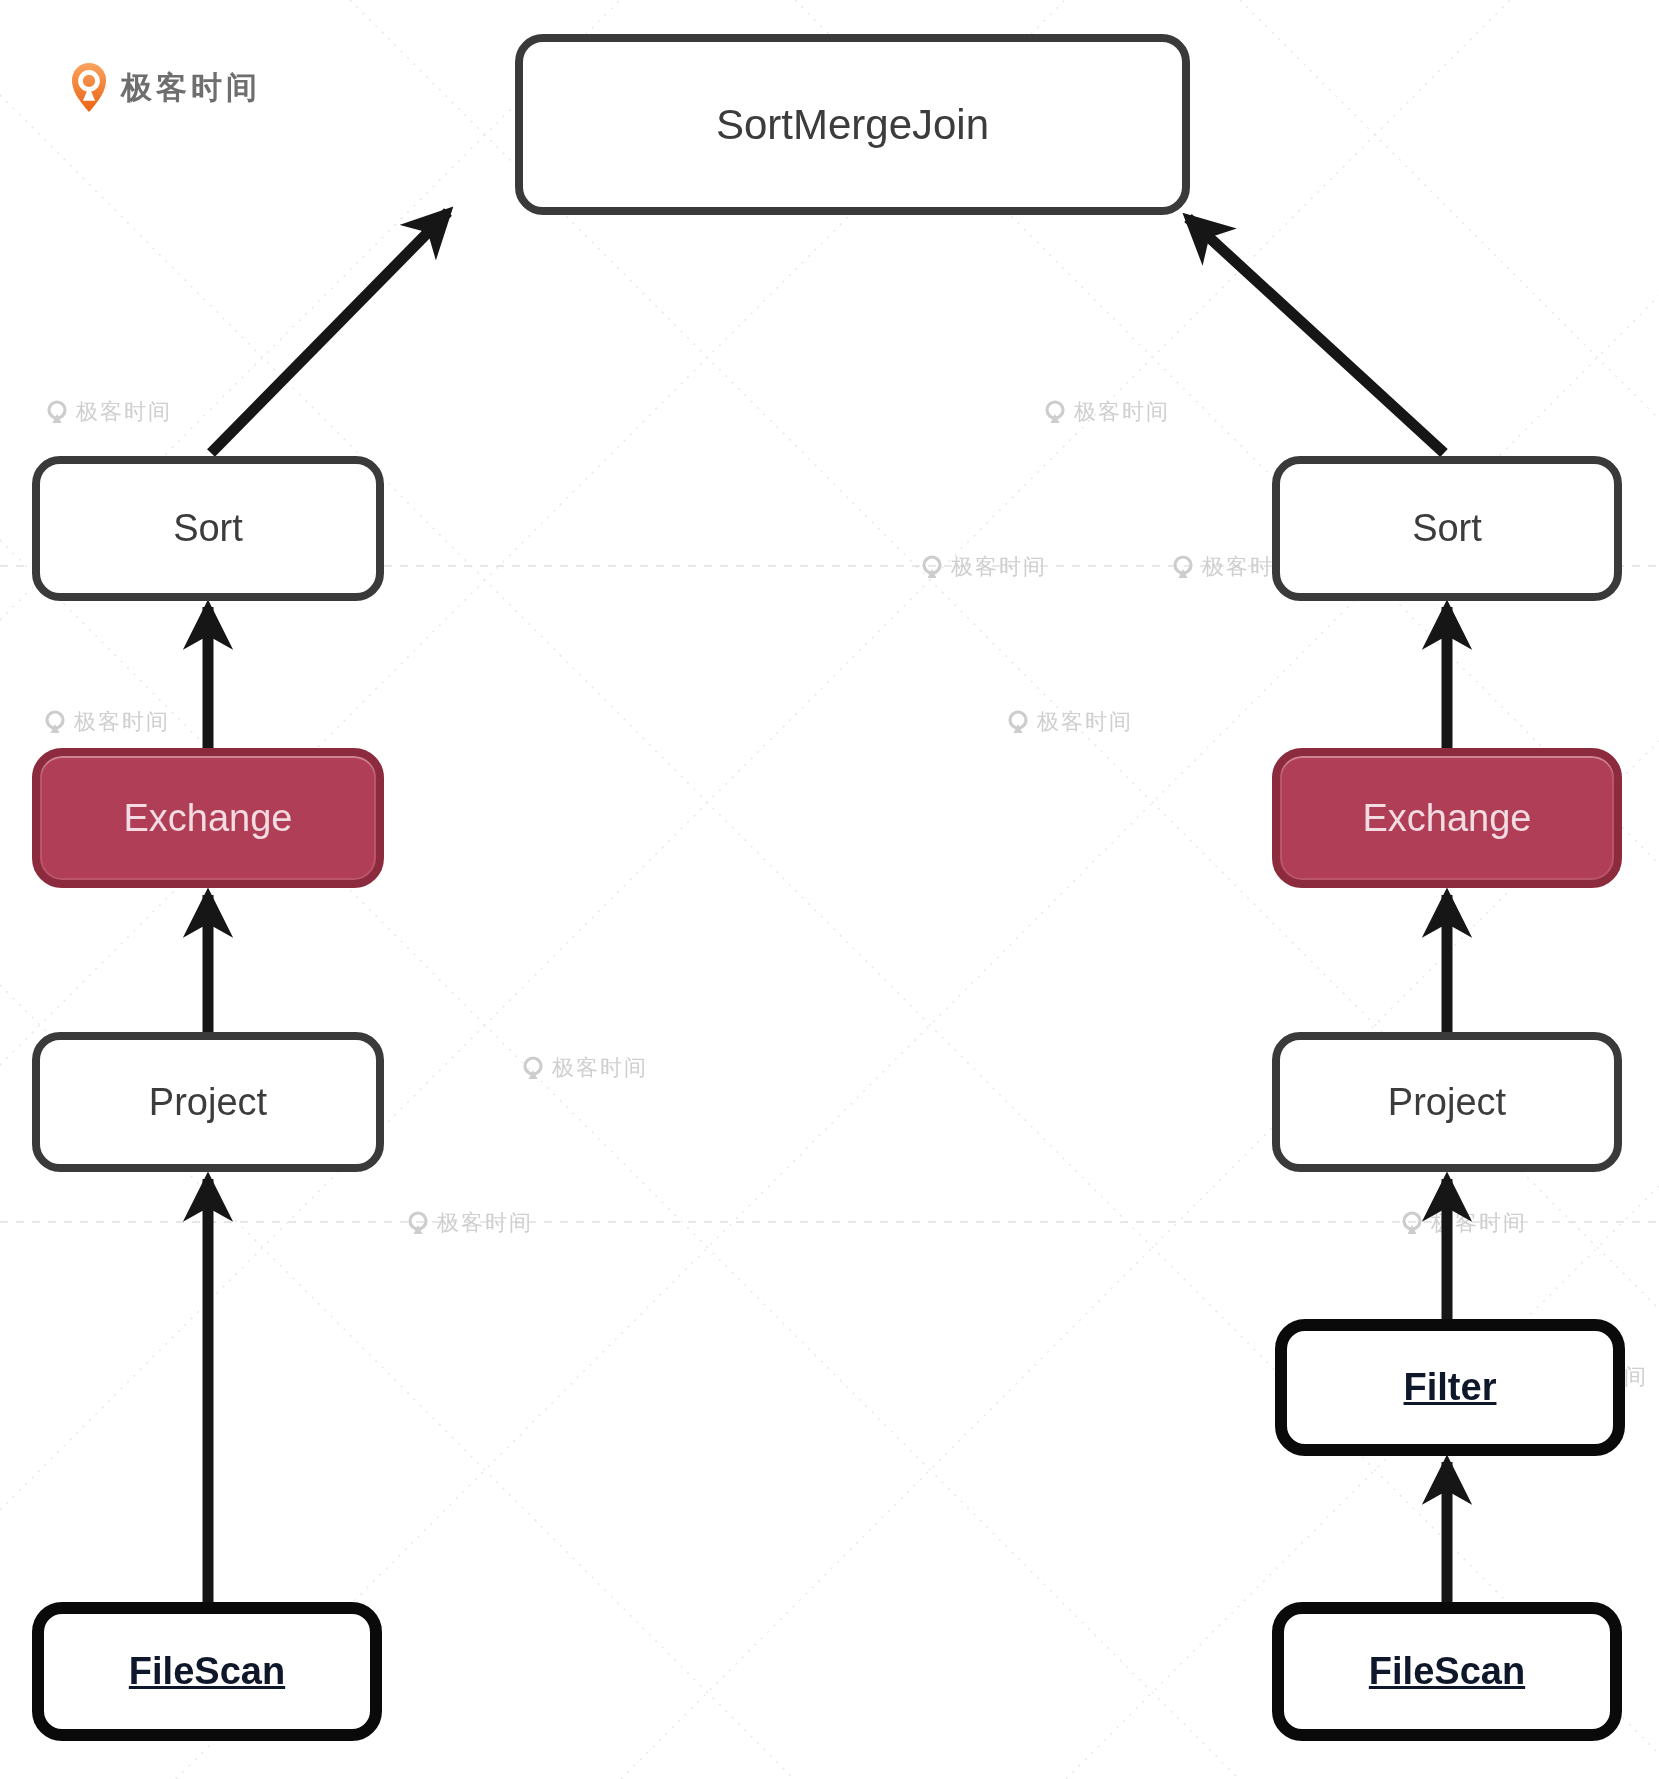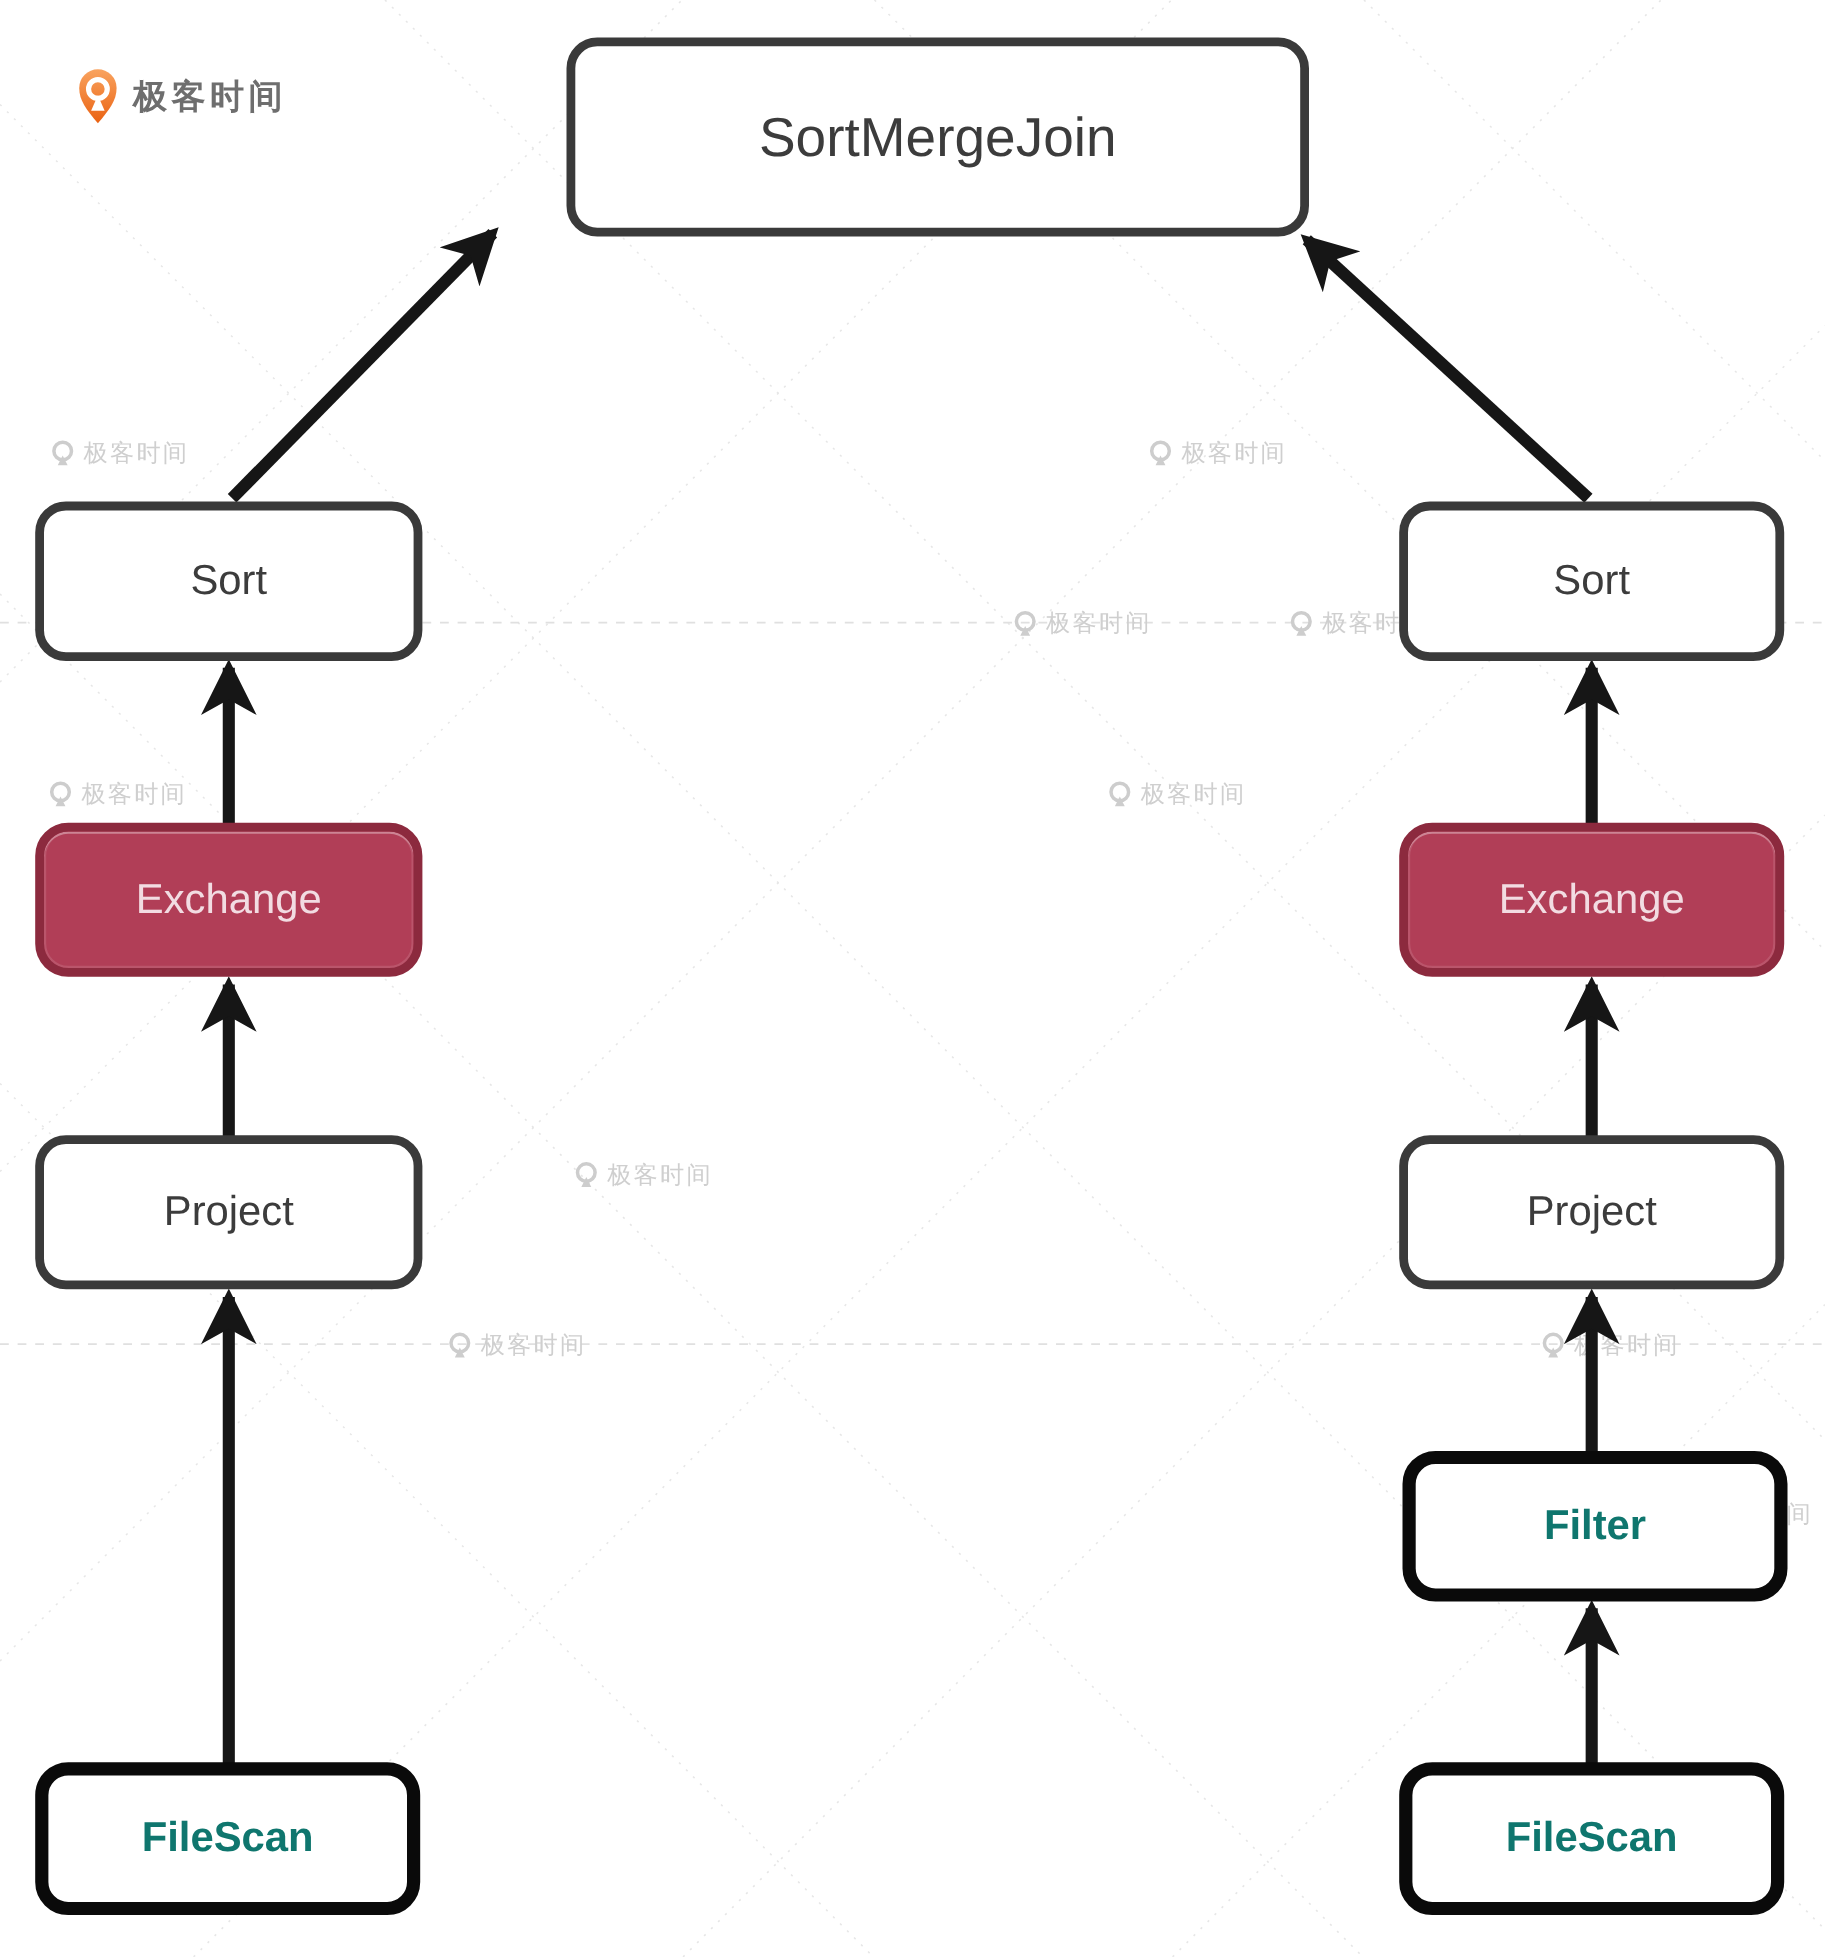--- a/index.html
+++ b/index.html
@@ -19,21 +19,21 @@
   .wm svg{display:block;}
   .wm i{font-style:normal;}
 
   
   .node{
     position:absolute;z-index:4;box-sizing:border-box;background:#ffffff;
     display:flex;align-items:center;justify-content:center;
     border-radius:28px;font-size:38px;color:#3c3c3c;
   }
   .node.gray{border:8px solid #3a3a3a;}
-  .node.heavy{border:12px solid #0a0a0a;color:#0f766e;font-weight:700;border-radius:30px;}
+  .node.heavy{border:12px solid #0a0a0a;color:#0f172a;font-weight:700;border-radius:30px;text-decoration:underline;}
   .node.red{
     border:8px solid #8c2a3e;background:#b13e57;color:#f2dce2;
     box-shadow:inset 0 2px 0 rgba(255,255,255,.28), inset 0 0 0 2px rgba(255,255,255,.12);
     border-radius:30px;
     text-align:center;
   }
 
   
   .logo{position:absolute;z-index:5;display:flex;align-items:center;}
   .logo-text{
@@ -151,21 +151,21 @@
       <line x1="208" y1="1605" x2="208" y2="1179" marker-end="url(#ah)"></line>
 
       <line x1="1444" y1="453" x2="1188" y2="218" marker-end="url(#ah)"></line>
       <line x1="1447" y1="751" x2="1447" y2="607" marker-end="url(#ah)"></line>
       <line x1="1447" y1="1035" x2="1447" y2="895" marker-end="url(#ah)"></line>
       <line x1="1447" y1="1322" x2="1447" y2="1179" marker-end="url(#ah)"></line>
       <line x1="1447" y1="1605" x2="1447" y2="1462" marker-end="url(#ah)"></line>
     </g>
   </svg>
 
-  <div class="node gray" style="left:515px;top:34px;width:675px;height:181px;font-size:50px">
+  <div class="node gray" style="left:515px;top:34px;width:675px;height:181px;font-size:42px">
     <span>SortMergeJoin</span>
   </div>
 
   <div class="node gray" style="left:32px;top:456px;width:352px;height:145px">
     <span>Sort</span>
   </div>
   <div class="node red" style="left:32px;top:748px;width:352px;height:140px">
     <span>Exchange</span>
   </div>
   <div class="node gray" style="left:32px;top:1032px;width:352px;height:140px">

